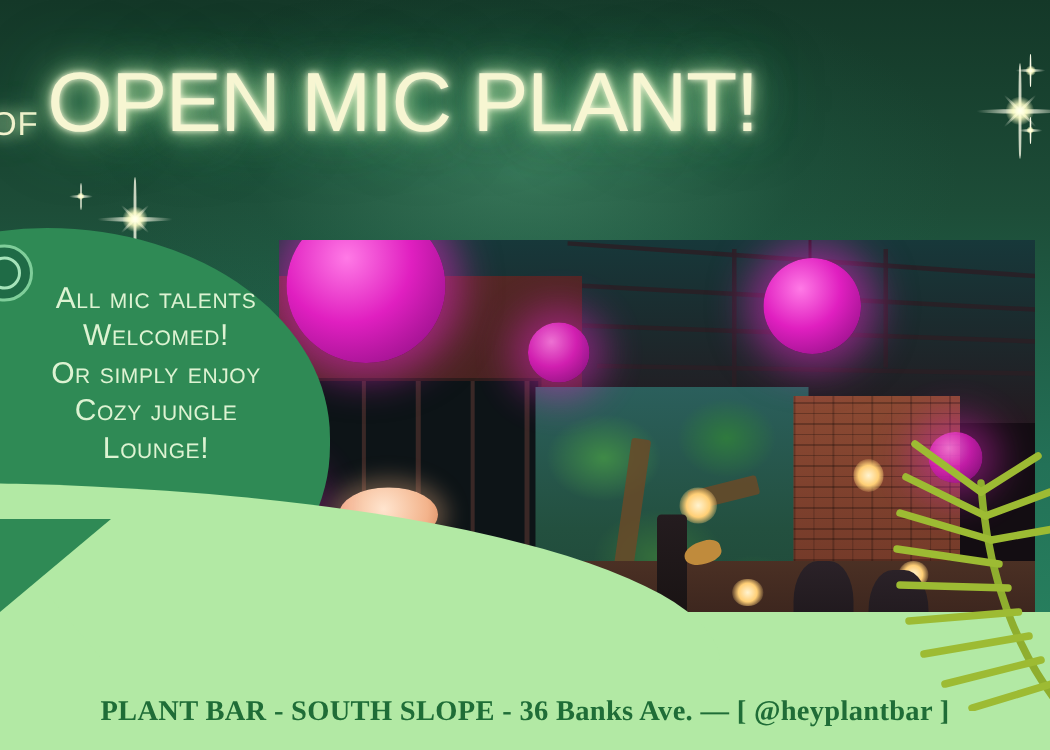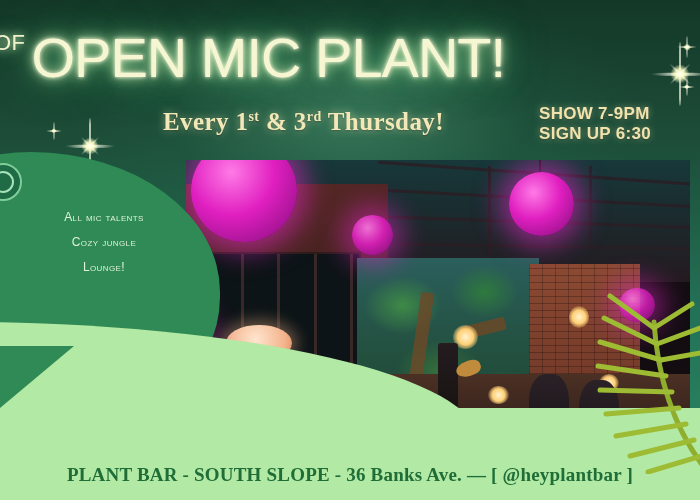--- a/index.html
+++ b/index.html
@@ -10,21 +10,21 @@
   }
   
   .bg-glow{
     position:absolute;left:-10%;top:-20%;width:120%;height:90%;
     background:radial-gradient(ellipse 48% 42% at 50% 48%,rgba(120,220,170,.30) 0%,rgba(40,120,90,.12) 45%,rgba(0,0,0,0) 72%);
     pointer-events:none;
   }
   
   .headline-row{
     position:absolute;left:0;top:30px;width:692px;height:66px;
-    display:flex;align-items:flex-start;white-space:nowrap;
+    display:flex;align-items:flex-end;white-space:nowrap;
   }
   .of-word{
     font-family:"Liberation Sans",sans-serif;
     font-size:22px;font-weight:400;letter-spacing:.5px;
     color:#f5f3cf;margin-left:-6px;
     text-shadow:0 0 9px rgba(225,255,190,.95),0 0 20px rgba(150,255,180,.6);
   }
   .headline{
     font-family:"Liberation Sans",sans-serif;
     font-size:56px;font-weight:400;letter-spacing:-1px;line-height:1;
@@ -126,23 +126,23 @@
     background:radial-gradient(circle at 45% 40%,#ffe5cf 0%,#f3b38b 70%,#d98a60 100%);
     box-shadow:0 0 14px 6px rgba(255,190,140,.35);
   }
   
   .blob{
     position:absolute;left:-150px;top:152px;width:370px;height:285px;
     background:#2f8a55;border-radius:50% 52% 48% 50%/ 52% 50% 50% 48%;
   }
   .blob-strip{position:absolute;left:-150px;top:290px;width:300px;height:150px;background:#2f8a55;}
   .blob-text{
-    position:absolute;left:6px;top:205px;width:196px;
+    position:absolute;left:6px;top:187px;width:196px;
     text-align:center;font-family:"Liberation Sans",sans-serif;
-    font-size:12px;line-height:25px;letter-spacing:.4px;
+    font-size:20px;line-height:25px;letter-spacing:.4px;
     color:#ddf3d2;font-variant:small-caps;text-transform:lowercase;
   }
   .blob-text span{display:block;}
   .blob-text span::first-letter{text-transform:uppercase;}
   
   .emblem{
     position:absolute;left:-16px;top:163px;width:34px;height:34px;border-radius:50%;
     border:2px solid #7fce9a;background:#1f6b46;
   }
   .emblem::after{
@@ -260,33 +260,30 @@
     <div class="v" style="width:2px;height:18px;transform:translate(-50%,-50%);"></div>
     <div class="h" style="width:16px;height:2px;transform:translate(-50%,-50%);"></div>
     <div class="core"></div>
   </div>
   <div class="spark" style="left:38px;top:155px;width:22px;height:22px;">
     <div class="v" style="width:2px;height:22px;transform:translate(-50%,-50%);"></div>
     <div class="h" style="width:20px;height:2px;transform:translate(-50%,-50%);"></div>
     <div class="core"></div>
   </div>
 
-  <div class="subhead"><span>Every 1</span><sup>st</sup><span> &amp; 3</span><sup>rd</sup><span> Thursday!</span></div>
-
-  <div class="showtime">
-    <div>SHOW 7-9PM</div>
-    <div>SIGN UP 6:30</div>
-  </div>
+
 
   <div class="blob-strip"></div>
   <div class="blob"></div>
   <div class="emblem"></div>
 
   <div class="blob-text">
     <span>All Mic Talents</span>
+    <span>Welcomed!</span>
+    <span>or simply enjoy</span>
     <span>cozy jungle</span>
     <span>lounge!</span>
   </div>
 
   <div class="bottom-band"></div>
   <div class="bottom-curve"></div>
   <div class="bottom-wedge"></div>
   <div class="dark-corner"></div>
 
   <svg class="frond" viewBox="0 0 150 190">

